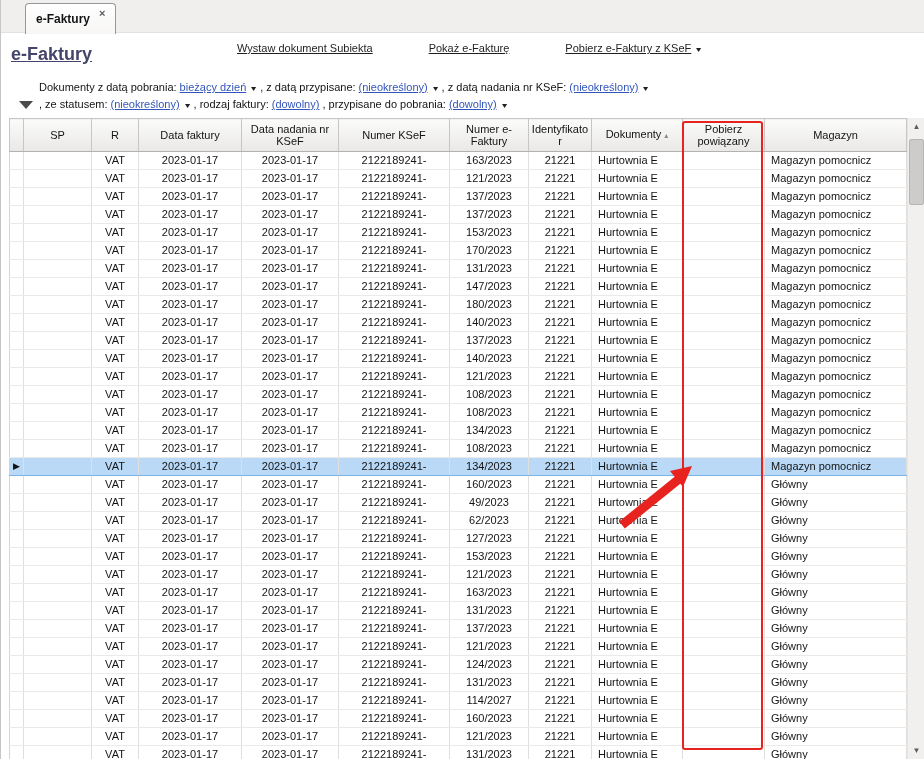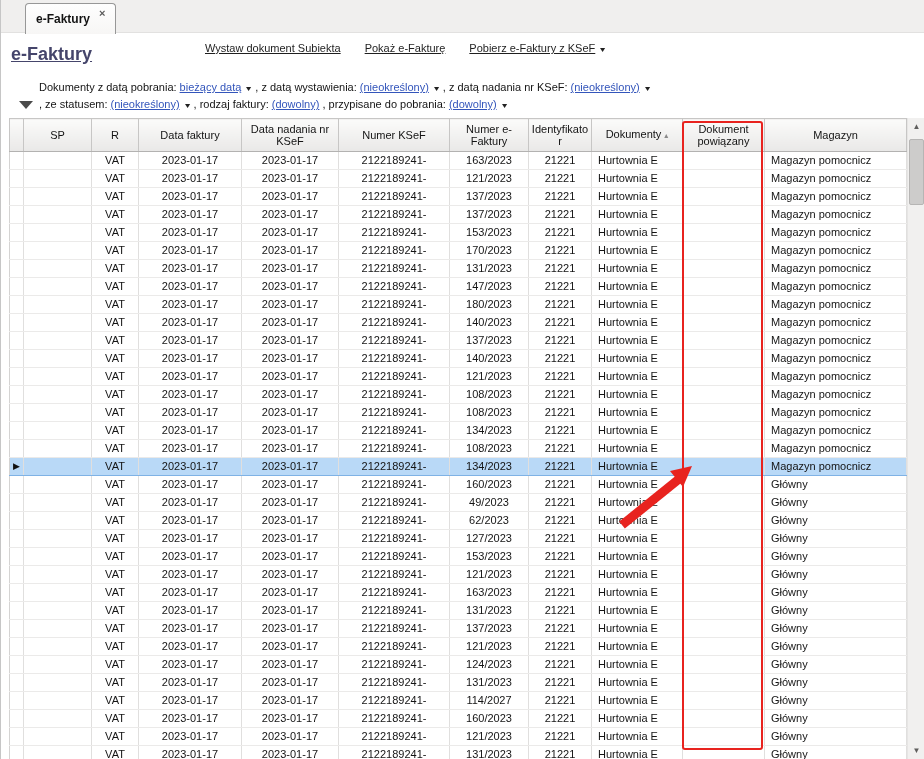--- a/index.html
+++ b/index.html
@@ -12,21 +12,21 @@
             background:#f0efee; border-bottom:1px solid #e2e1e0; }
   .tab { position:absolute; left:24px; top:3px; height:31px; padding:0 10px;
          background:linear-gradient(#fefefe,#f7f6f5); border:1px solid #979797; border-bottom:none;
          border-radius:4px 4px 0 0; display:flex; align-items:center; gap:9px; }
   .tab-label { font-weight:bold; font-size:12px; color:#141414; }
   .tab-close { color:#5a5a5a; font-size:11px; font-weight:bold; position:relative; top:-6px; cursor:pointer; }
 
   
   .top-links { position:absolute; top:42px; left:204px; display:flex; gap:24px; white-space:nowrap; }
   .top-link { color:#1f1f1f; cursor:pointer; }
-  .top-link .lbl { text-decoration:underline; }
+  .top-link .lbl { text-decoration:underline;margin-left:32px; }
   .caret { font-size:7px; margin-left:4px; color:#222; display:inline-block; transform:scaleX(1.25); }
 
   
   .page-title { position:absolute; top:44px; left:10px; font-size:18px; font-weight:bold;
                 color:var(--title_color,#45456b); text-decoration:underline; }
 
   
   .filter-line { position:absolute; left:38px; white-space:nowrap; color:#141414; }
   .filter-line1 { top:81px; }
   .filter-line2 { top:98px; }
@@ -86,21 +86,21 @@
 
 <div class="top-links">
   <a class="top-link"><span class="lbl">Wystaw dokument Subiekta</span></a>
   <a class="top-link"><span class="lbl">Pokaż e-Fakturę</span></a>
   <a class="top-link"><span class="lbl">Pobierz e-Faktury z KSeF</span><span class="caret">▼</span></a>
 </div>
 
 <h1 class="page-title">e-Faktury</h1>
 
 <div class="filter-line filter-line1">
-  <span>Dokumenty z datą pobrania:</span><a class="flink"><span class="lbl">bieżący datą</span><span class="caret">▼</span></a><span>, z datą wystawienia:</span><a class="flink"><span class="lbl">(nieokreślony)</span><span class="caret">▼</span></a><span>, z datą nadania nr KSeF:</span><a class="flink"><span class="lbl">(nieokreślony)</span><span class="caret">▼</span></a>
+  <span>Dokumenty z datą pobrania:</span><a class="flink"><span class="lbl">bieżący dzień</span><span class="caret">▼</span></a><span>, z datą przypisane:</span><a class="flink"><span class="lbl">(nieokreślony)</span><span class="caret">▼</span></a><span>, z datą nadania nr KSeF:</span><a class="flink"><span class="lbl">(nieokreślony)</span><span class="caret">▼</span></a>
 </div>
 
 <div class="funnel"></div>
 
 <div class="filter-line filter-line2">
   <span>, ze statusem:</span><a class="flink"><span class="lbl">(nieokreślony)</span><span class="caret">▼</span></a><span>, rodzaj faktury:</span><a class="flink"><span class="lbl">(dowolny)</span></a><span>, przypisane do pobrania:</span><a class="flink"><span class="lbl">(dowolny)</span><span class="caret">▼</span></a>
 </div>
 
 <table class="grid">
   <colgroup>
@@ -120,21 +120,21 @@
     <tr>
       <th class="ind"></th>
       <th>SP</th>
       <th>R</th>
       <th>Data faktury</th>
       <th>Data nadania nr KSeF</th>
       <th>Numer KSeF</th>
       <th>Numer e-Faktury</th>
       <th class="wrap-any">Identyfikator</th>
       <th><span>Dokumenty</span><span class="sort">▴</span></th>
-      <th>Dokument powiązany</th>
+      <th>Pobierz powiązany</th>
       <th>Magazyn</th>
     </tr>
   </thead>
   <tbody>
       <tr>
         <td class="ind"></td>
         <td></td>
         <td>VAT</td>
         <td>2023-01-17</td>
         <td>2023-01-17</td>

